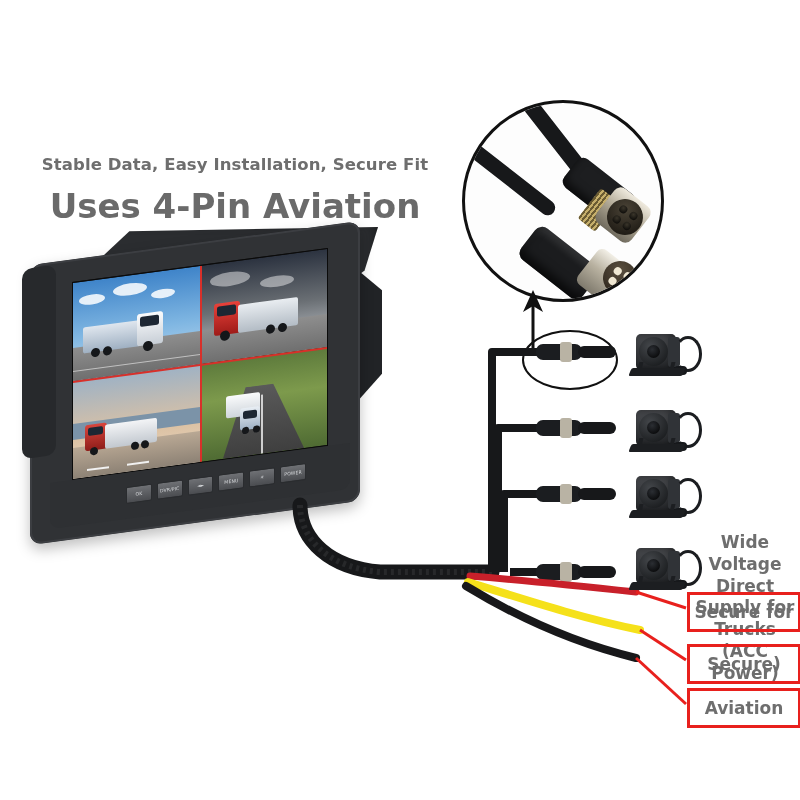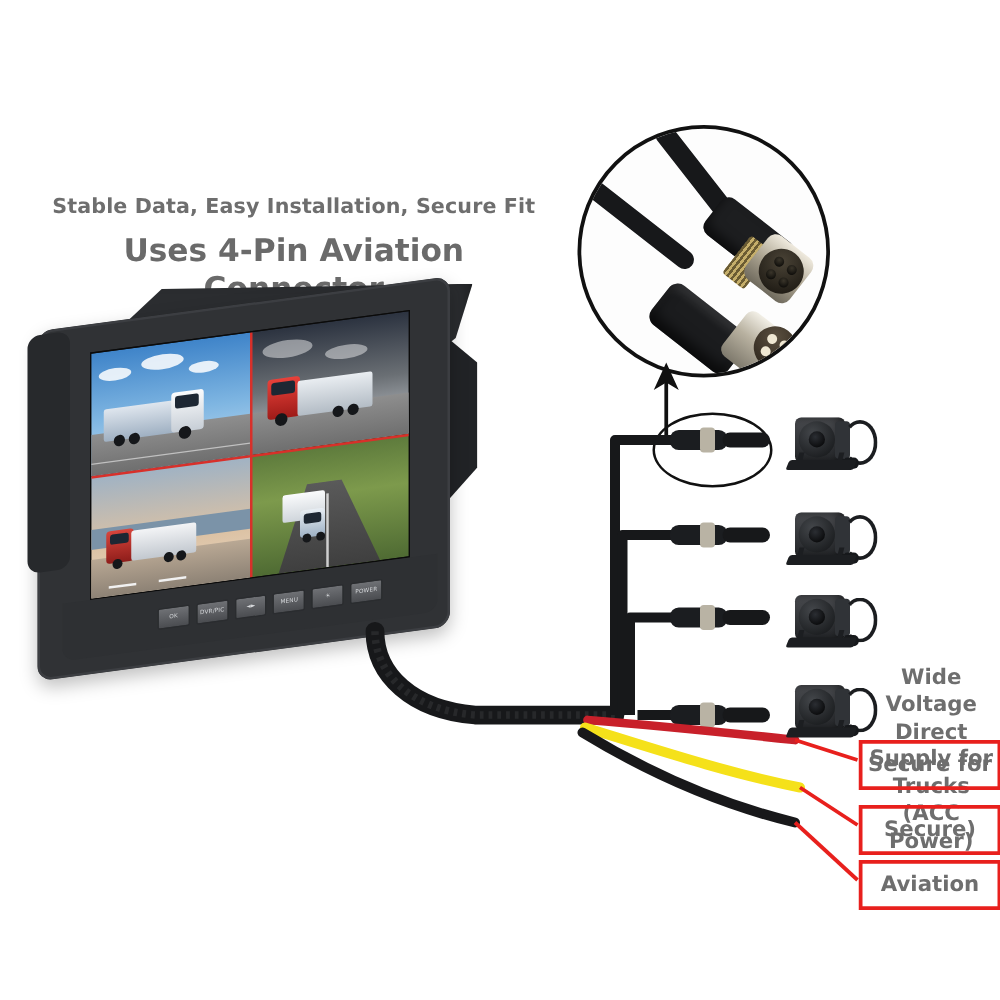--- a/index.html
+++ b/index.html
@@ -9,21 +9,21 @@
   }
   #stage{position:absolute;left:0;top:0;width:800px;height:686px;}
   .abs{position:absolute;}
   .subtitle{
     position:absolute;left:0;top:155px;width:470px;text-align:center;
     font-size:16.5px;font-weight:bold;color:#6e6e6e;letter-spacing:.1px;
     white-space:nowrap;
   }
   .title{
     position:absolute;left:0;top:186px;width:470px;text-align:center;
-    font-size:25px;font-weight:bold;color:#6a6a6a;line-height:1.18;
+    font-size:34px;font-weight:bold;color:#6a6a6a;line-height:1.18;
   }
 
   
   #zoom-circle{
     left:462px;top:100px;width:196px;height:196px;border-radius:50%;
     border:3px solid #111;background:#fdfdfd;overflow:hidden;
   }
   .conn-wrap{position:absolute;inset:0;}
   
   .cableA{position:absolute;left:-6px;top:28px;width:120px;height:15px;background:#17181a;

